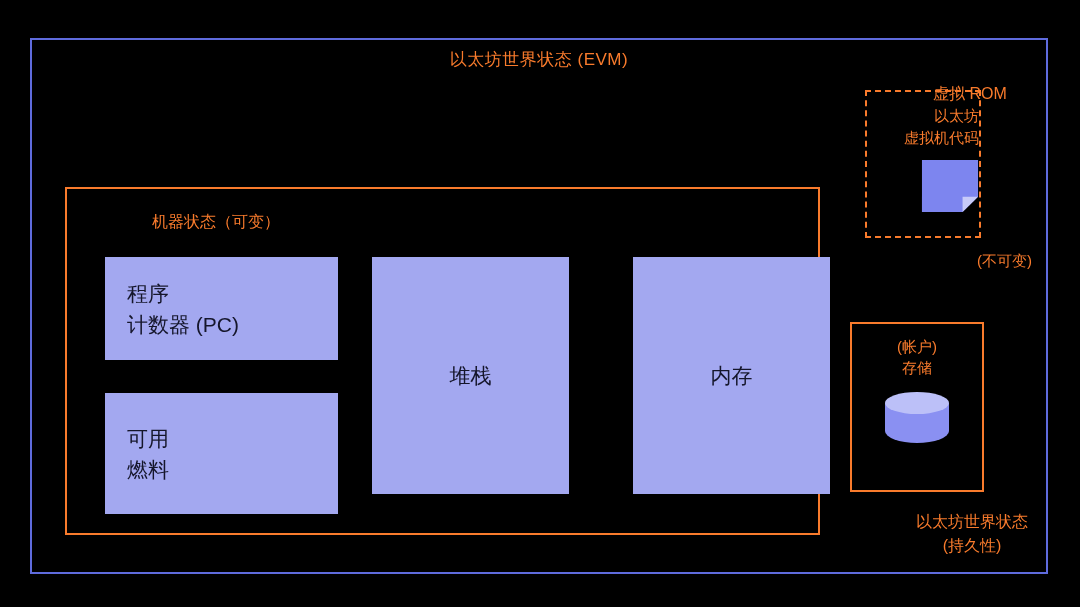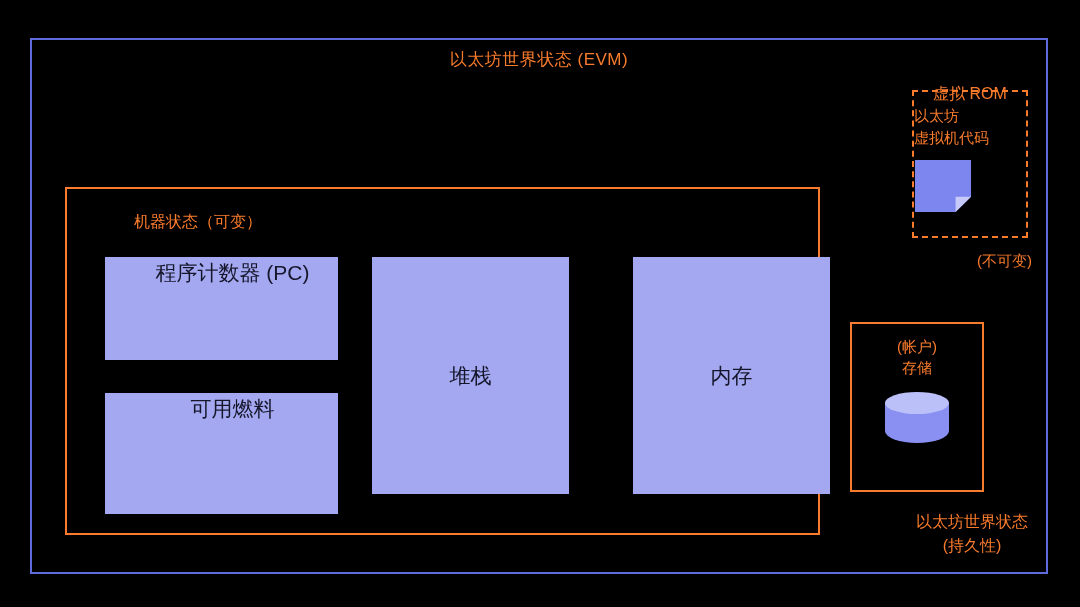--- a/index.html
+++ b/index.html
@@ -42,24 +42,24 @@
     position: absolute;
     left: 908px; top: 55px;
     width: 124px;
     text-align: center;
     color: var(--orange);
     font-size: 16px;
     margin-top: 29px;
   }
   .rom-box {
     position: absolute;
-    left: 912px; top: 90px;
+    left: 865px; top: 90px;
     width: 116px; height: 148px;
     border: 2px dashed var(--orange);
-    text-align: left;
+    text-align: right;
     padding-top: 13px;
     font-family: Liberation Serif, serif;
   }
   .rom-line {
     color: var(--orange);
     font-size: 15px;
     line-height: 22px;
   }
   .note-icon { margin-top: 9px; }
   .note-main-shape { fill: var(--note-main); }
@@ -73,34 +73,35 @@
     font-size: 15px;
   }
   .machine-state {
     position: absolute;
     left: 65px; top: 187px;
     width: 755px; height: 348px;
     border: 2px solid var(--orange);
   }
   .ms-label {
     position: absolute;
-    left: 67px; top: 23px;
+    left: 85px; top: 23px;
     color: var(--orange);
     font-size: 16px;
   }
   .pbox {
     position: absolute;
     background: var(--box-fill);
     color: var(--box-text);
     font-size: 21px;
   }
   .pbox.two-line {
     left: 105px;
     width: 233px;
     display: flex;
+    flex-direction: column;
     justify-content: center;
     padding-left: 22px;
     line-height: 31px;
   }
   .pbox.pc { top: 257px; height: 103px; }
   .pbox.gas { top: 393px; height: 121px; }
   .pbox.big {
     top: 257px;
     width: 197px; height: 237px;
     display: flex;

